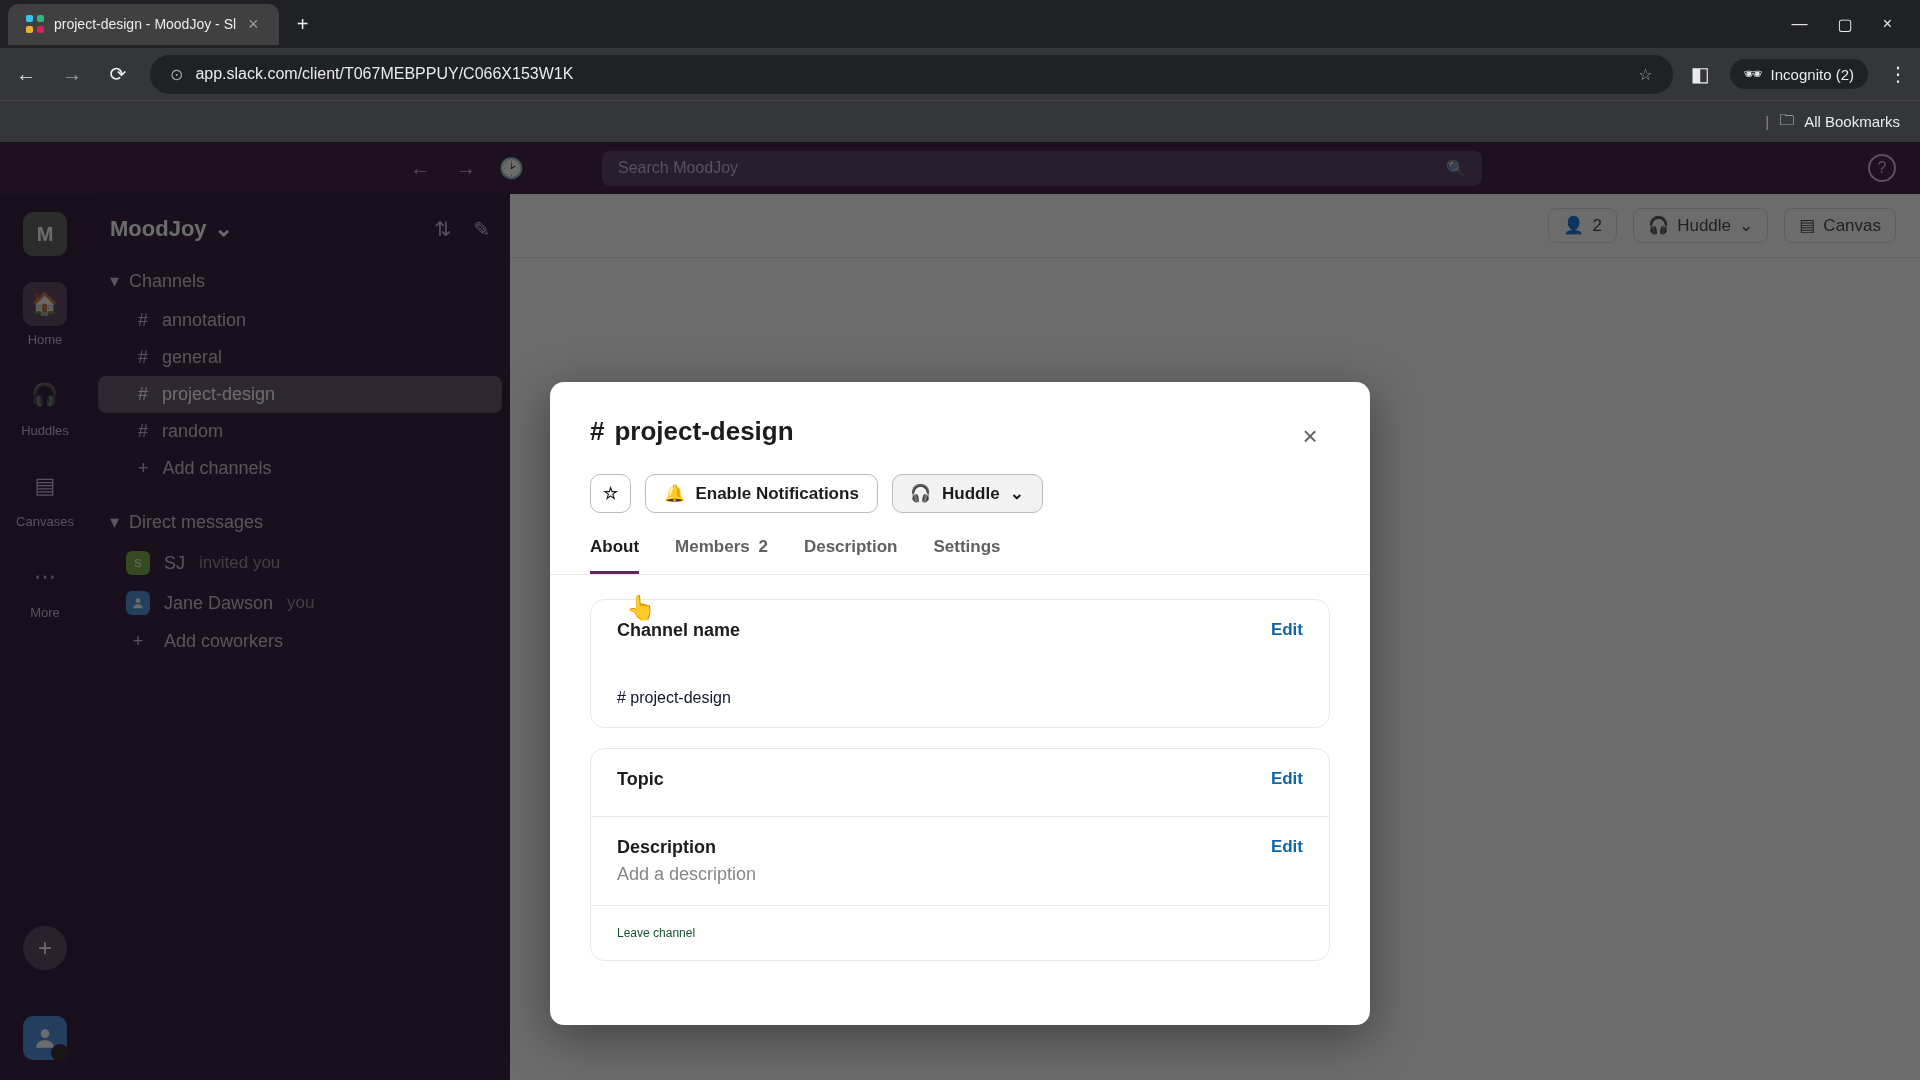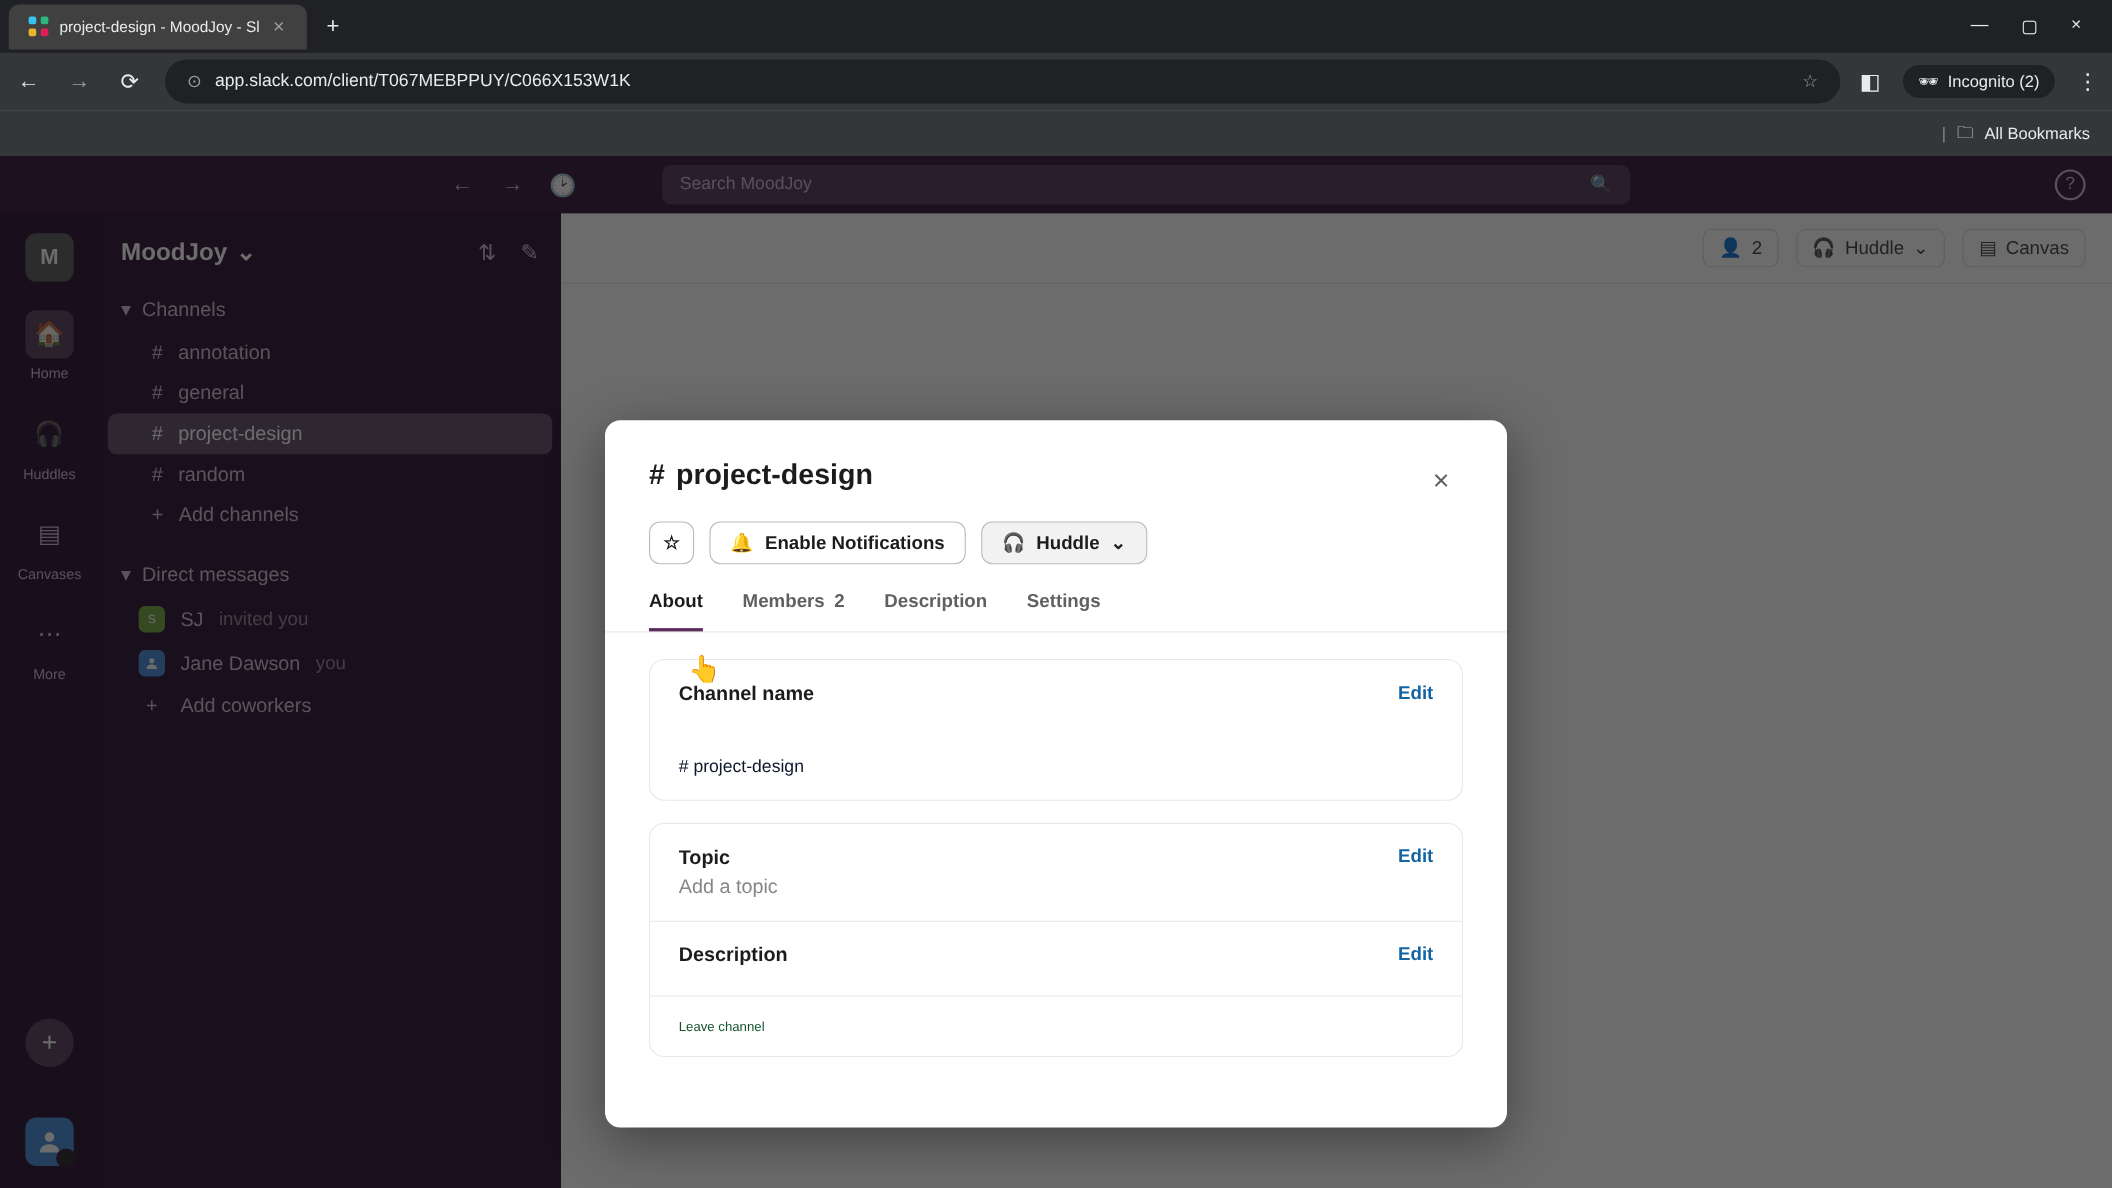--- a/index.html
+++ b/index.html
@@ -309,25 +309,25 @@
       <div class="card">
         <div class="card-section">
           <div class="section-title">Channel name</div>
           <div class="section-value"># project-design</div>
           <span class="edit-link">Edit</span>
         </div>
       </div>
       <div class="card">
         <div class="card-section">
           <div class="section-title">Topic</div>
-          <div class="section-placeholder">Add a topic</div>
           <span class="edit-link">Edit</span>
         </div>
         <div class="card-section">
           <div class="section-title">Description</div>
+          <div class="section-placeholder">Add a description</div>
           <span class="edit-link">Edit</span>
         </div>
         <div class="card-section">
           <div class="leave-link">Leave channel</div>
         </div>
       </div>
     </div>
   </div>
 
   <div class="cursor-hand">👆</div>

